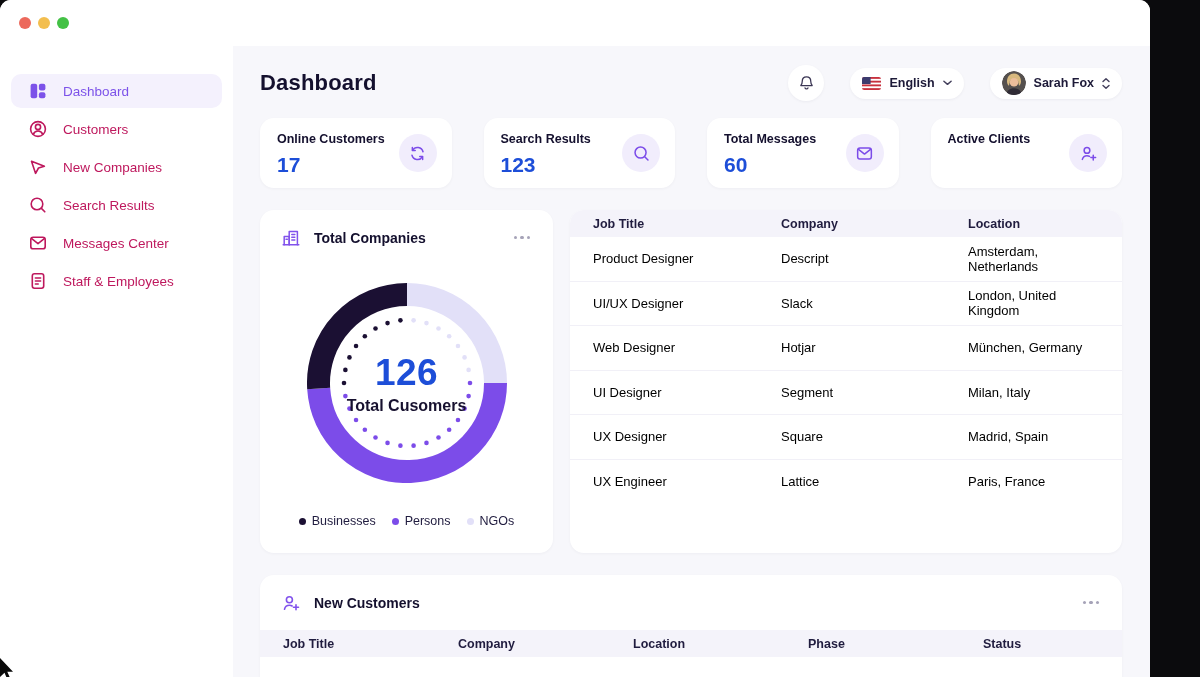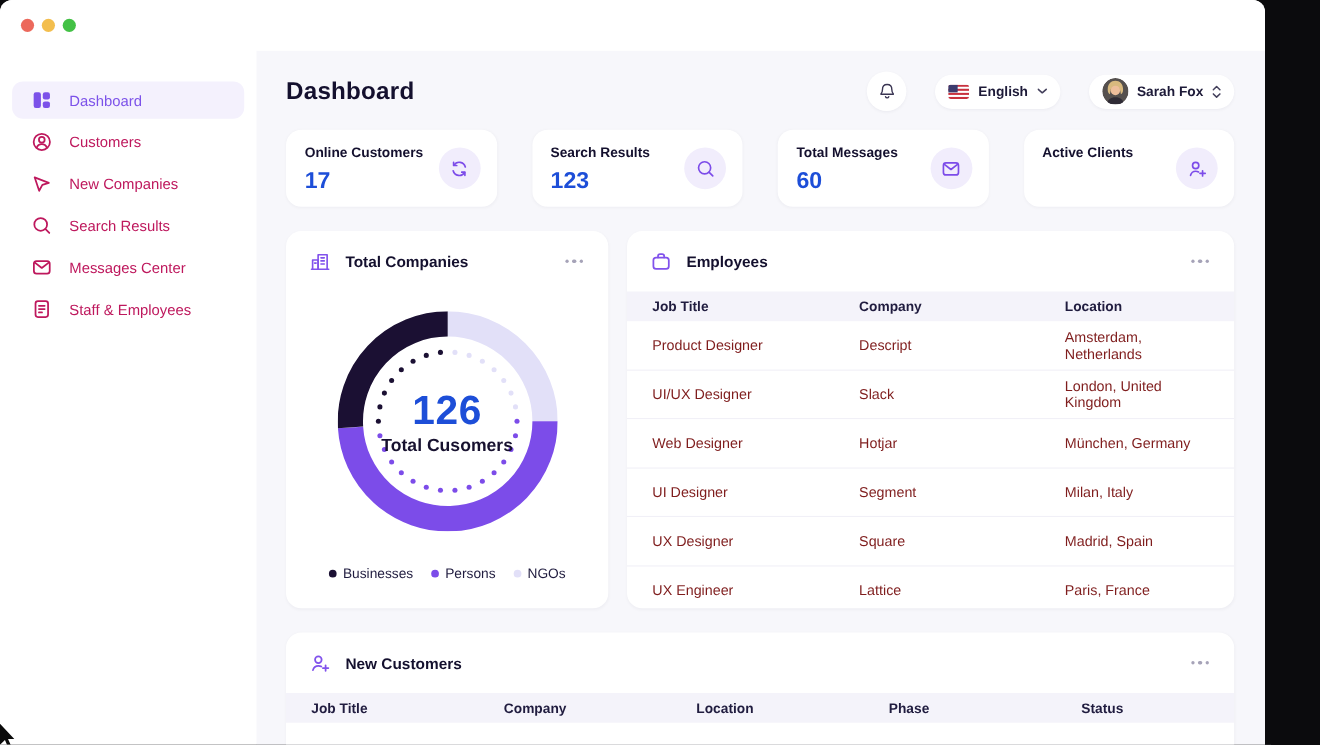--- a/index.html
+++ b/index.html
@@ -42,21 +42,21 @@
   .employees-panel{flex:1;height:343px;overflow:hidden;}
   .panel-header{height:55px;display:flex;align-items:center;padding:0 21px;}
   .panel-icon{color:#8152EC;width:20px;height:20px;margin-right:13px;display:flex;}
   .panel-icon svg{width:20px;height:20px;}
   .panel h2{font-size:14px;color:#14102E;margin:0;font-weight:bold;}
   .menu-dots{margin-left:auto;display:flex;gap:3px;border:none;background:none;padding:6px 2px;cursor:pointer;}
   .menu-dots i{width:3.5px;height:3.5px;border-radius:50%;background:#A6A3B8;}
 
   
   .thead{height:27px;background:#F4F3FA;display:grid;align-items:center;padding:0 23px;font-size:12.5px;font-weight:600;color:#201C3F;}
-  .trow{height:43.5px;display:grid;align-items:center;padding:0 23px;font-size:13px;color:#7f1d1d;border-bottom:1px solid #F1F0F7;}
+  .trow{height:43.5px;display:grid;align-items:center;padding:0 23px;font-size:13px;color:#000000;border-bottom:1px solid #F1F0F7;}
   .trow:last-child{border-bottom:none;}
   .emp-grid{grid-template-columns:188px 187px 1fr;}
   .nc-grid{grid-template-columns:175px 175px 175px 175px 1fr;}
   .new-customers-panel{margin-top:22px;height:170px;overflow:hidden;}
 
   
   .donut-wrap{position:relative;width:200px;height:200px;margin:18px auto 0;}
   .donut-wrap svg{width:200px;height:200px;display:block;}
   .donut-center{position:absolute;inset:0;display:flex;flex-direction:column;align-items:center;justify-content:center;pointer-events:none;}
   .donut-value{font-size:37px;font-weight:bold;color:#1d4ed8;letter-spacing:.5px;}
@@ -314,34 +314,20 @@
        <span>Persons</span>
      </div>
             <div class="legend-item">
        <span class="legend-dot" style="background:#E2E0F8"></span>
        <span>NGOs</span>
      </div>
           </div>
       </section>
 
       <section class="panel employees-panel">
-        <div class="panel-header">
-          <span class="panel-icon">
-            <svg viewBox="0 0 20 20" fill="none" stroke="currentColor" stroke-width="1.6" stroke-linecap="round" stroke-linejoin="round">
-                <rect x="3" y="6.2" width="14" height="10.2" rx="2.4"></rect>
-                <path d="M7.2 6V4.9A1.9 1.9 0 0 1 9.1 3h1.8a1.9 1.9 0 0 1 1.9 1.9V6"></path>
-              </svg>
-          </span>
-          <h2>Employees</h2>
-          <button class="menu-dots">
-              <i></i>
-              <i></i>
-              <i></i>
-            </button>
-        </div>
         <div class="thead emp-grid" id="emp-head">
             <div>Job Title</div>
             <div>Company</div>
             <div>Location</div>
           </div>
         <div id="emp-body">
             <div class="trow emp-grid">
               <div>Product Designer</div>
               <div>Descript</div>
               <div>Amsterdam, Netherlands</div>

